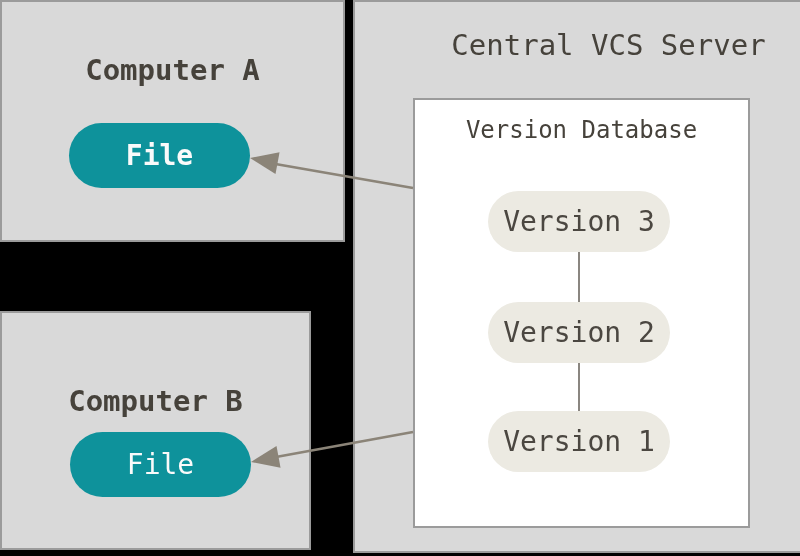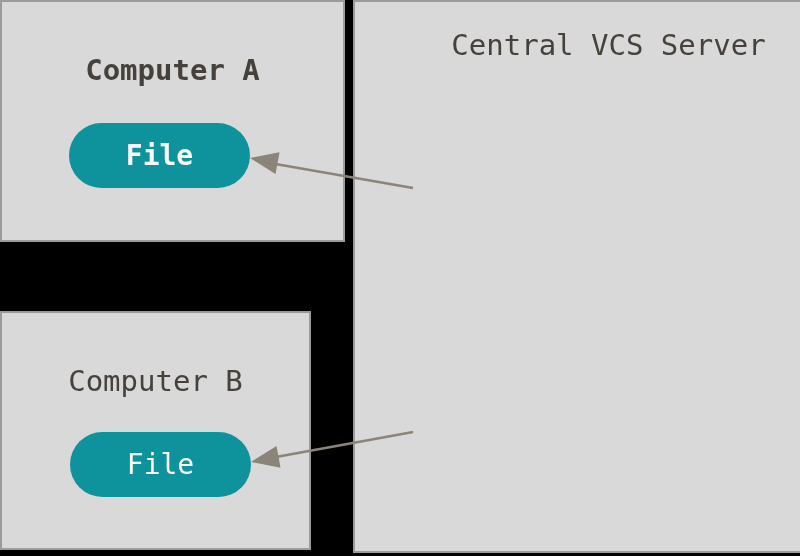--- a/index.html
+++ b/index.html
@@ -26,21 +26,21 @@
   .box-title {
     position: absolute;
     left: 0; width: 100%;
     text-align: center;
     font-size: 29px;
     line-height: 34px;
     color: var(--text-dark, #46423b);
     white-space: nowrap;
   }
   .computer-a .box-title { top: 51px; }
-  .computer-b .box-title { top: 51px; }
+  .computer-b .box-title { top: 71px; font-weight: bold; }
   .server .box-title     { top: 26px; }
   .panel {
     position: absolute;
     left: 58px; top: 96px;
     width: 337px; height: 430px;
     background: var(--panel-fill, #ffffff);
     border: 2px solid var(--box-border, #9b9b9b);
     box-sizing: border-box;
   }
   .panel-title {
@@ -107,20 +107,34 @@
 
   <div class="box computer-b">
     <div class="box-title">Computer B</div>
     <div class="pill file-pill">
       <span>File</span>
     </div>
   </div>
 
   <div class="box server">
     <div class="box-title">Central VCS Server</div>
+    <div class="panel">
+      <div class="panel-title">Version Database</div>
+      <div class="pill version-pill v3">
+        <span>Version 3</span>
+      </div>
+      <div class="connector c1"></div>
+      <div class="pill version-pill v2">
+        <span>Version 2</span>
+      </div>
+      <div class="connector c2"></div>
+      <div class="pill version-pill v1">
+        <span>Version 1</span>
+      </div>
+    </div>
   </div>
 
   <svg class="arrows" viewBox="0 0 800 556" xmlns="http://www.w3.org/2000/svg">
     <line x1="413" y1="188" x2="264" y2="162" stroke="var(--arrow, #8b8478)" stroke-width="2.5"></line>
     <polygon points="0,0 28,-11 28,11" transform="translate(250,158) rotate(10.6)" fill="var(--arrow, #8b8478)"></polygon>
     <line x1="413" y1="432" x2="265" y2="459" stroke="var(--arrow, #8b8478)" stroke-width="2.5"></line>
     <polygon points="0,0 28,-11 28,11" transform="translate(251,462) rotate(-10.6)" fill="var(--arrow, #8b8478)"></polygon>
   </svg>
 
 </div>

